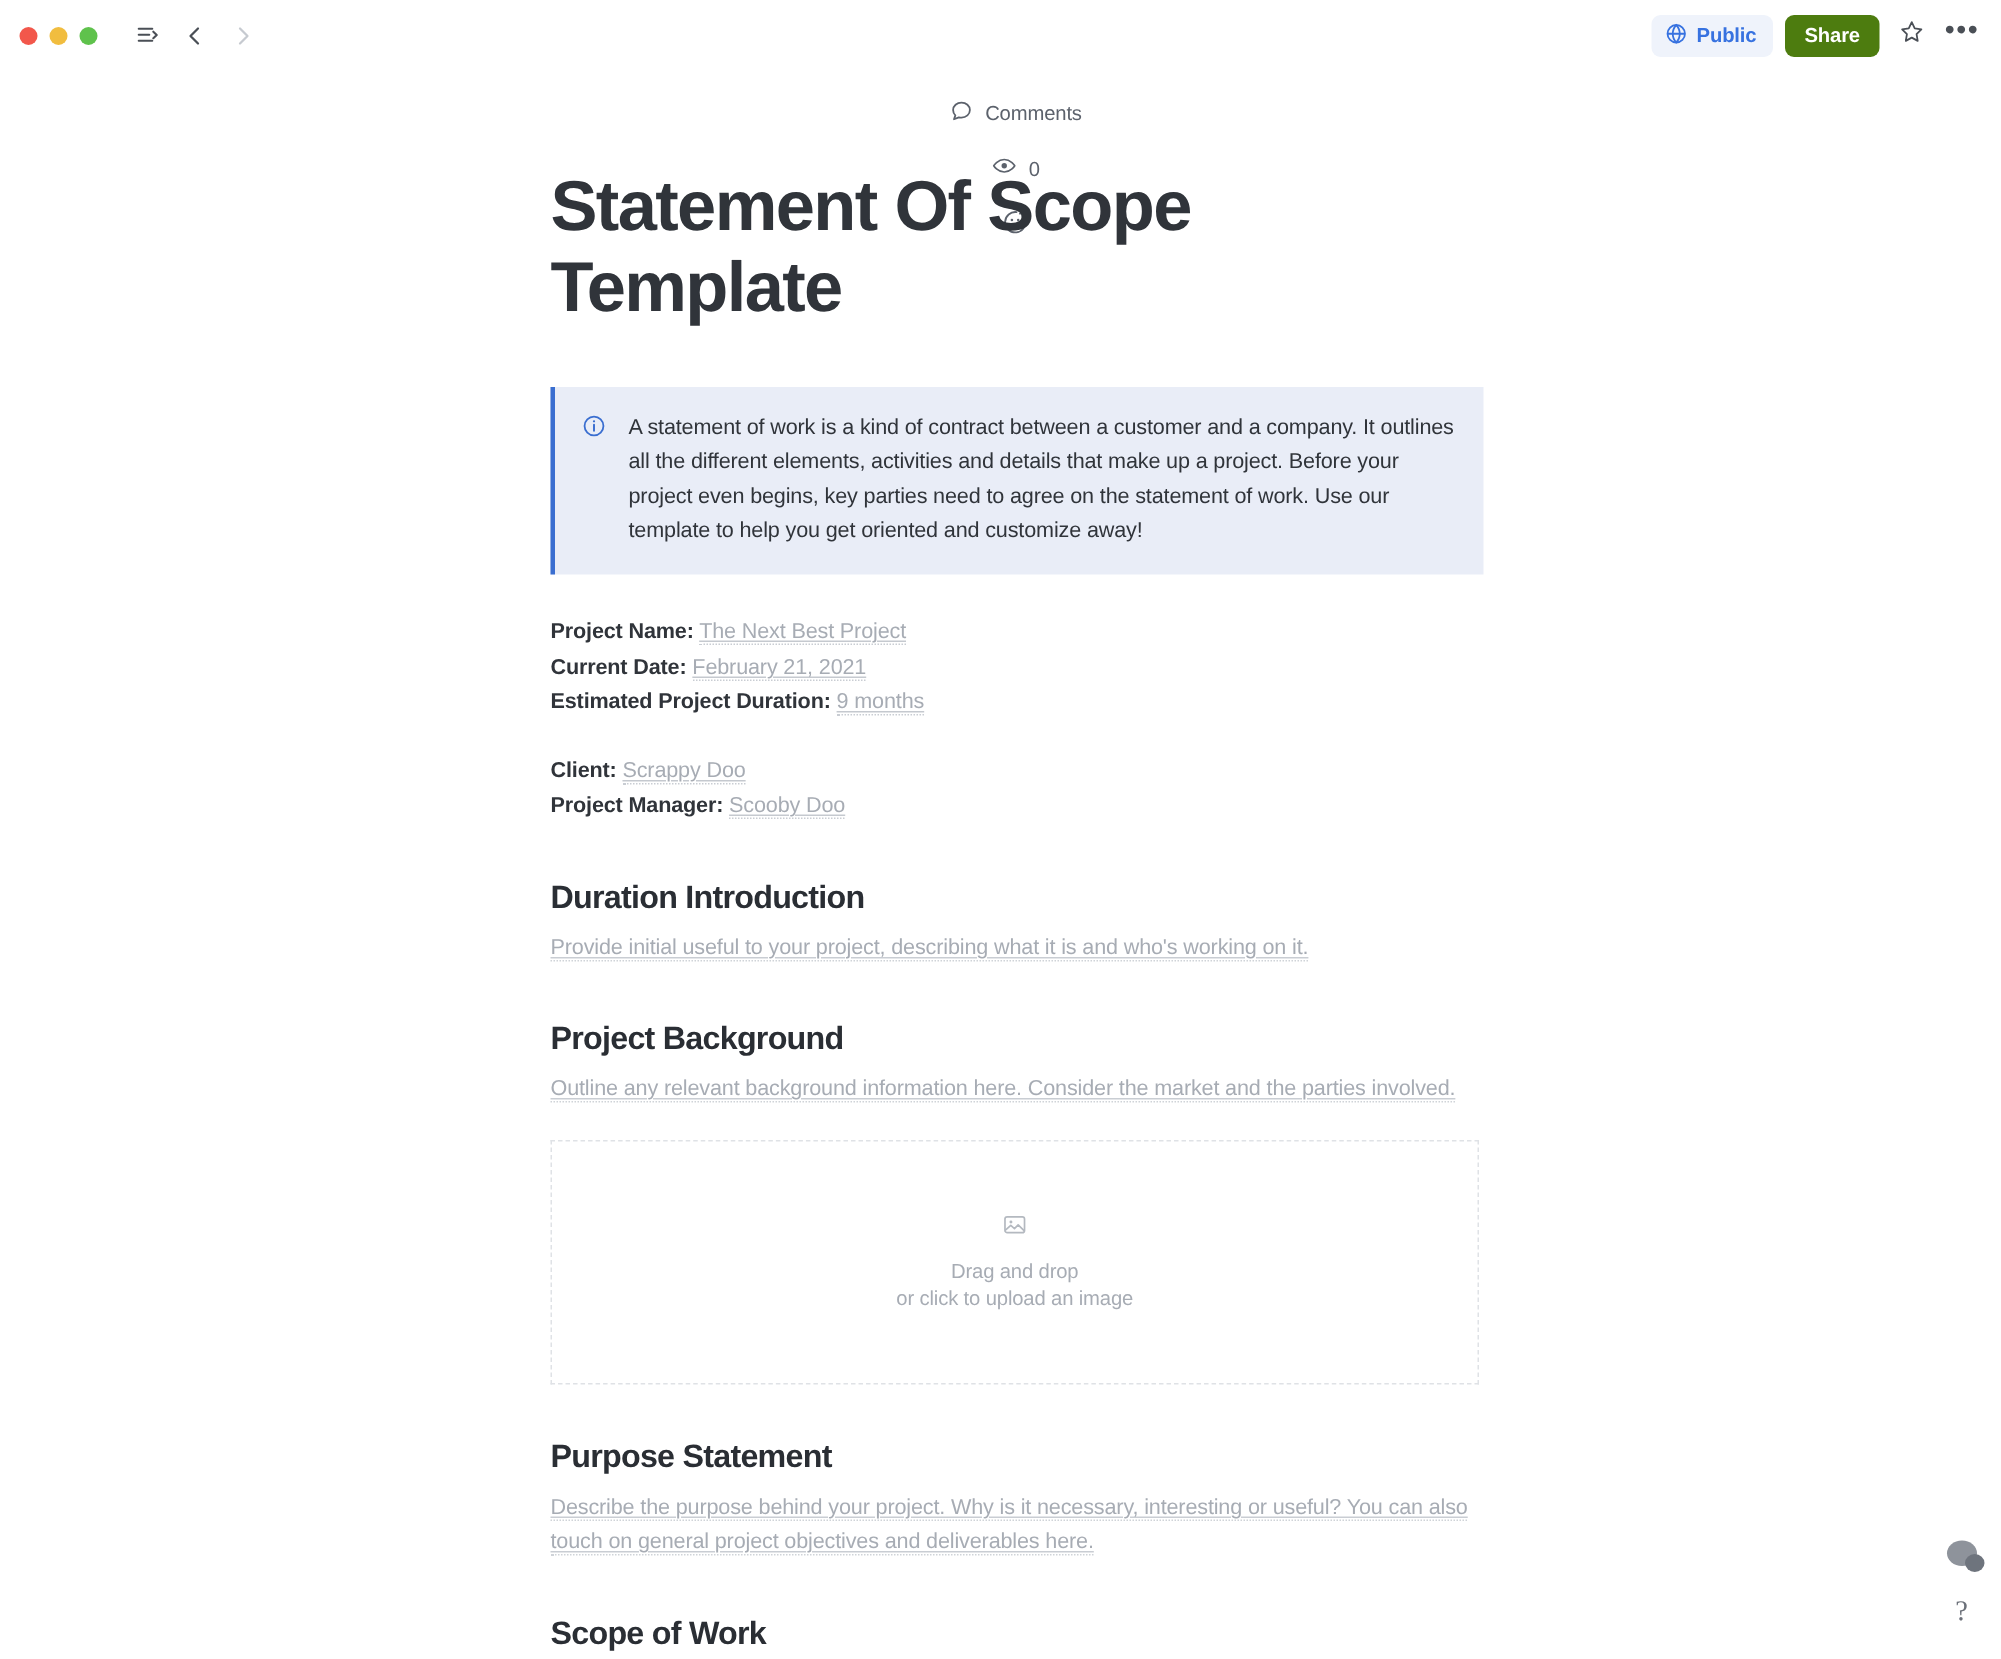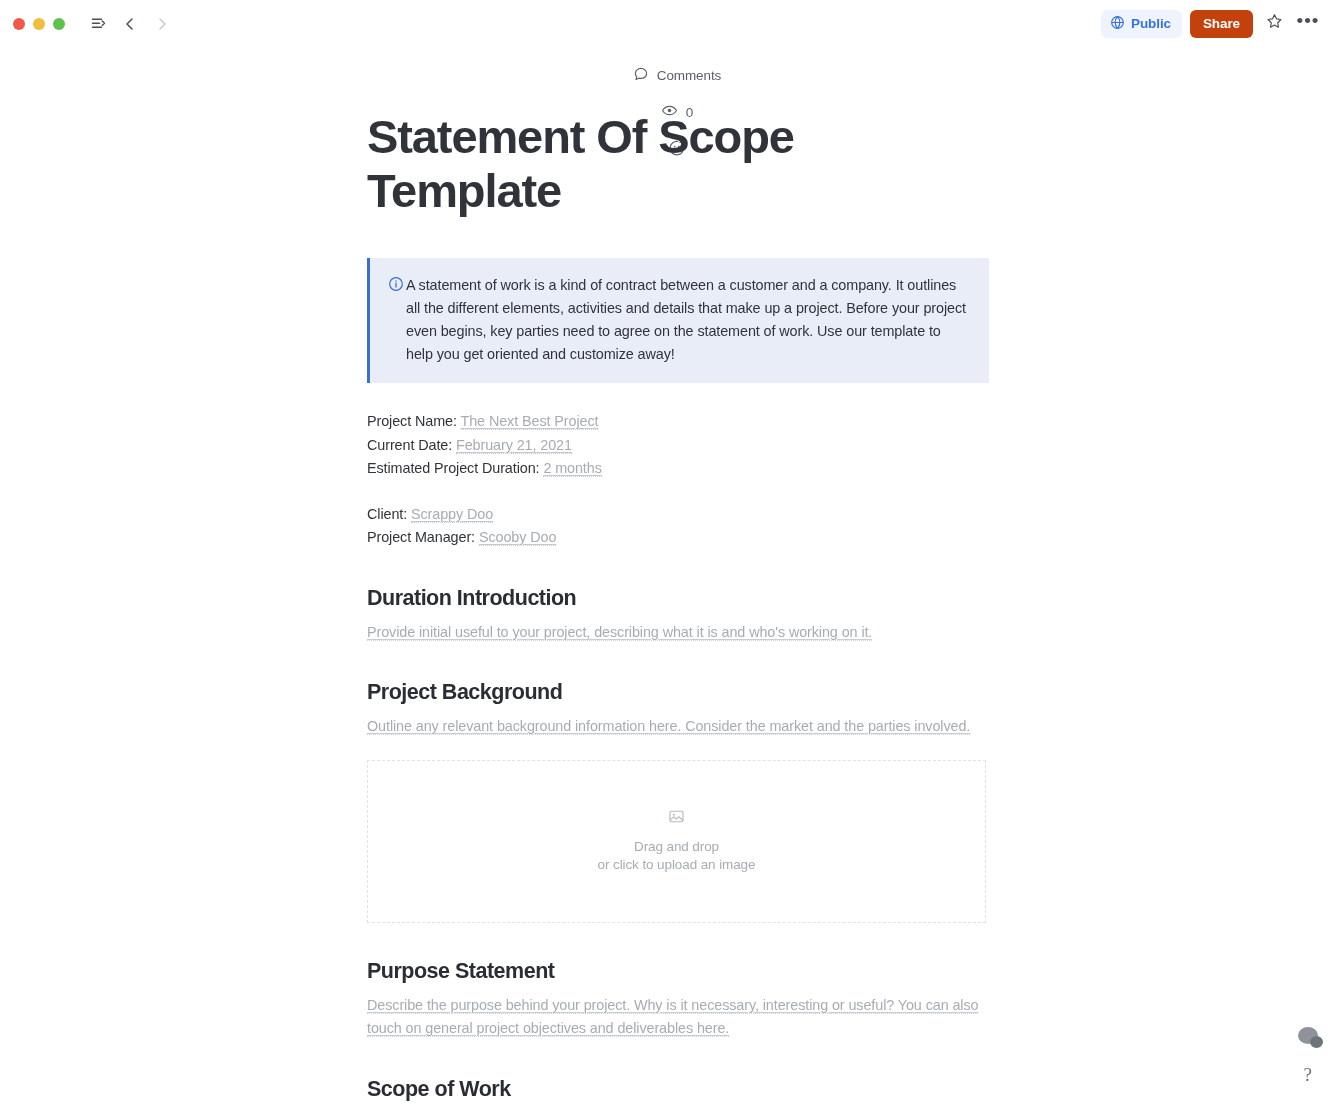--- a/index.html
+++ b/index.html
@@ -82,21 +82,21 @@
     background: #eff3fb;
     color: #3772e0;
     font-size: 13.5px;
     font-weight: 600;
     letter-spacing: -0.1px;
   }
   .share-btn {
     height: 28px;
     padding: 0 13px;
     border-radius: 6px;
-    background: #c2410c;
+    background: #4d7c0f;
     color: #ffffff;
     font-size: 13.5px;
     font-weight: 700;
     letter-spacing: -0.1px;
     display: flex;
     align-items: center;
   }
   .star-btn, .more-btn {
     width: 26px; height: 26px;
     display: flex;
@@ -154,21 +154,21 @@
     letter-spacing: -1.1px;
     max-width: 470px;
   }
 
   .callout {
     margin-top: 40px;
     background: #e9edf7;
     border-left: 3px solid #3a6ed0;
     padding: 16px 18px 17px 18px;
     display: flex;
-    gap: 2px;
+    gap: 15px;
     align-items: flex-start;
     width: 583px;
     box-sizing: content-box;
   }
   .callout-icon {
     flex: 0 0 auto;
     margin-top: 2px;
   }
   .callout-text {
     font-size: 14.4px;
@@ -178,21 +178,21 @@
   }
 
   .field-group { margin-top: 27px; }
   .field-group.second { margin-top: 22px; }
   .field-line {
     font-size: 14.4px;
     line-height: 23.5px;
     color: #30343a;
     letter-spacing: -0.1px;
   }
-  .field-label { font-weight: 400; }
+  .field-label { font-weight: 700; }
   .placeholder {
     color: #a7acb4;
     text-decoration: underline;
     text-decoration-color: #c5c9cf;
     text-decoration-thickness: 1px;
     text-underline-offset: 2px;
     border-bottom: 1px dotted #c9cdd3;
   }
 
   h2.section {
@@ -384,21 +384,21 @@
         <div class="field-line">
           <span class="field-label">Project Name:</span>
           <span class="placeholder">The Next Best Project</span>
         </div>
         <div class="field-line">
           <span class="field-label">Current Date:</span>
           <span class="placeholder">February 21, 2021</span>
         </div>
         <div class="field-line">
           <span class="field-label">Estimated Project Duration:</span>
-          <span class="placeholder">2 months</span>
+          <span class="placeholder">9 months</span>
         </div>
       </div>
 
       <div class="field-group second">
         <div class="field-line">
           <span class="field-label">Client:</span>
           <span class="placeholder">Scrappy Doo</span>
         </div>
         <div class="field-line">
           <span class="field-label">Project Manager:</span>

